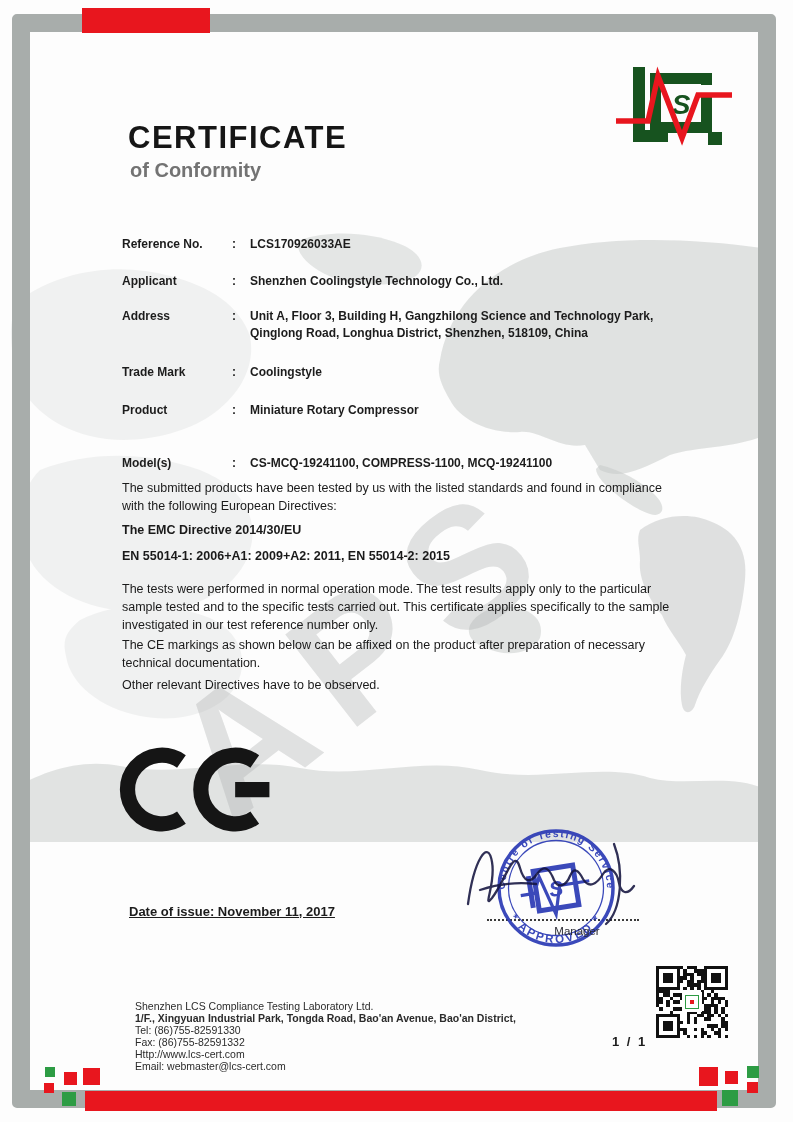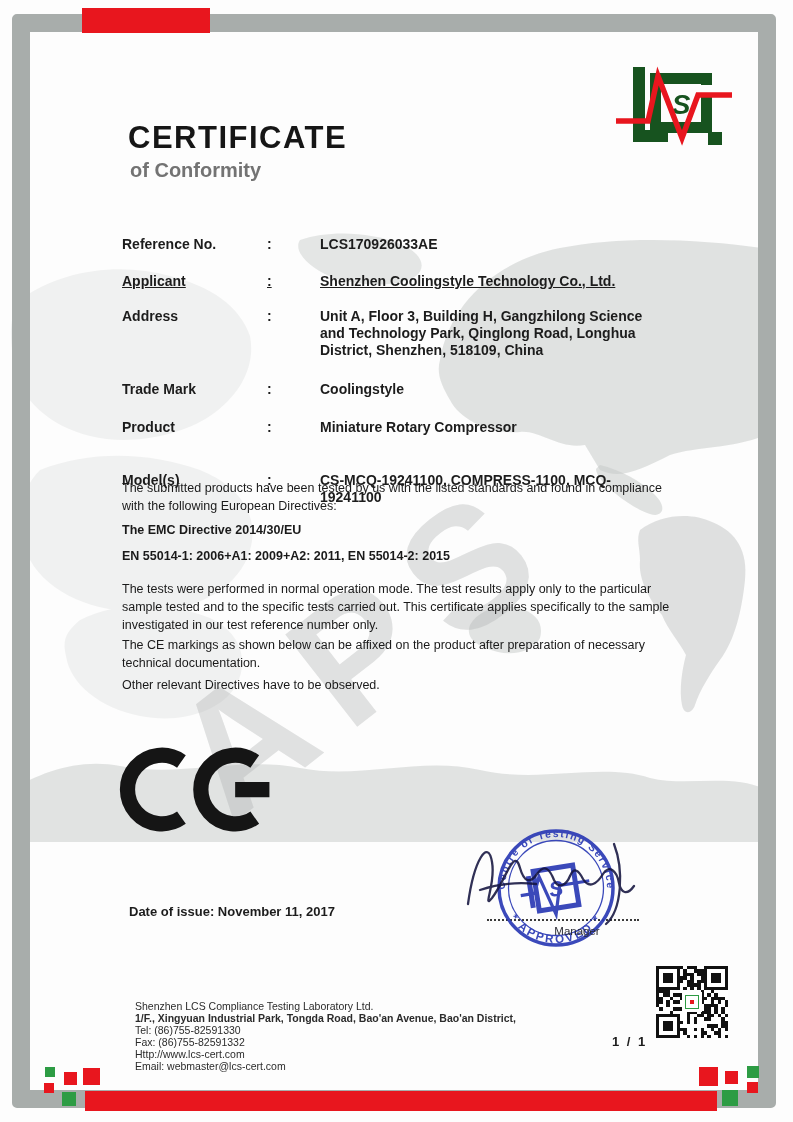--- a/index.html
+++ b/index.html
@@ -25,39 +25,39 @@
   .deco { position: absolute; z-index: 3; }
   .red    { background: #e8161e; }
   .green  { background: #2d9c44; }
   .red-top-bar    { left: 82px; top: 8px;    width: 128px; height: 25px; }
   .red-bottom-bar { left: 85px; top: 1091px; width: 632px; height: 20px; }
   
   .abs { position: absolute; z-index: 4; }
   .title    { left: 128px; top: 120px; font-size: 31px; font-weight: bold; letter-spacing: 1.5px; color: #161616; }
   .subtitle { left: 130px; top: 159px; font-size: 20px; font-weight: bold; color: #737373; }
   .fields { left: 122px; top: 236px; width: 545px; }
-  .frow { display: flex; margin-bottom: 0; font-size: 14px; font-weight: bold; line-height: 17px; gap: 35px; }
+  .frow { display: flex; margin-bottom: 0; font-size: 12px; font-weight: bold; line-height: 17px; }
   .frow .lbl { width: 110px; flex: none; }
   .frow .col { width: 18px;  flex: none; }
   .frow .val { width: 410px; }
   .r-ref   { margin-top: 0; }
-  .r-app   { margin-top: 20px; text-decoration: underline; }
+  .r-app   { margin-top: 20px; }
   .r-addr  { margin-top: 18px; }
   .r-trade { margin-top: 22px; }
   .r-prod  { margin-top: 21px; }
   .r-model { margin-top: 36px; }
   .bodytext { font-size: 12.5px; line-height: 18px; width: 552px; color: #1a1a1a; }
   .p-intro { left: 122px; top: 479px; }
   .p-dir   { left: 122px; top: 521px; font-weight: bold; }
   .p-std   { left: 122px; top: 547px; font-weight: bold; }
   .p-1     { left: 122px; top: 580px; }
   .p-2     { left: 122px; top: 636px; }
   .p-3     { left: 122px; top: 676px; }
   .ce { left: 118px; top: 744px; }
-  .date-line { left: 129px; top: 904px; font-size: 13px; font-weight: bold; }
+  .date-line { left: 129px; top: 904px; font-size: 13px; font-weight: bold; text-decoration: underline; }
   
   .sig-line { left: 487px; top: 919px; width: 152px; border-top: 2px dotted #3a3a3a; z-index: 5; }
   .stamp   { left: 468px; top: 822px; z-index: 6; opacity: 0.92; }
   .signature { left: 458px; top: 826px; z-index: 7; }
   .manager { left: 522px; top: 925px; width: 110px; text-align: center;
              font-size: 11.5px; color: #2a2a33; z-index: 8; }
   
   .footer { left: 135px; top: 1000px; font-size: 10.5px; line-height: 12px; color: #2b2b2b; width: 420px; }
   .footer .bold { font-weight: bold; }
   .contact { display: flex; flex-direction: column; }

